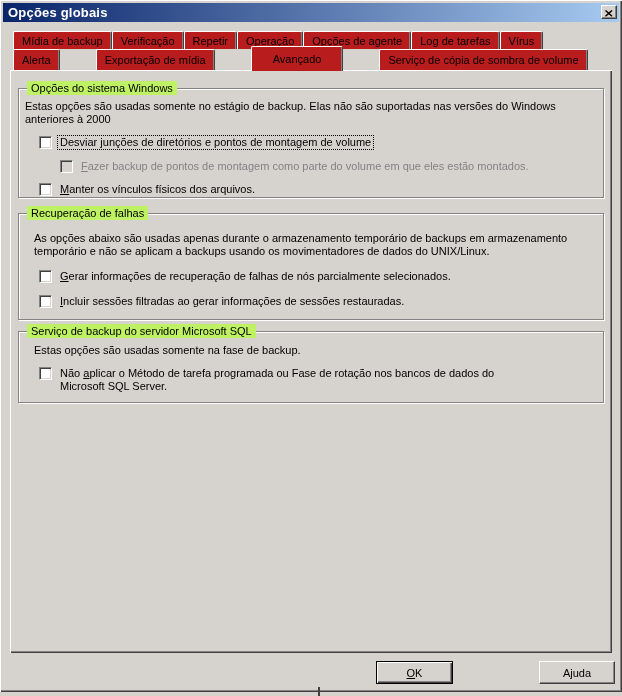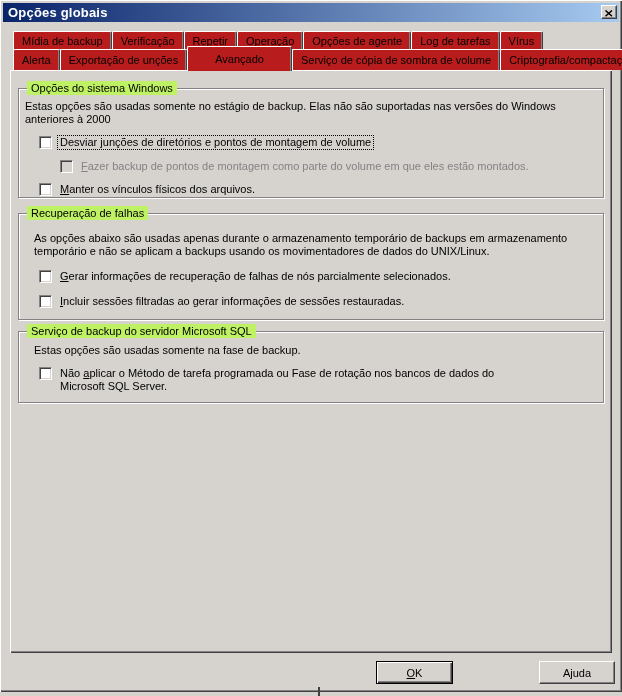--- a/index.html
+++ b/index.html
@@ -42,35 +42,35 @@
     border: 1px solid; border-color: #fff #404040 #404040 #fff;
     box-shadow: inset -1px -1px 0 #848284;
     display: flex; align-items: center; justify-content: center;
     padding: 0; cursor: default;
   }
 
   
   .tab-strip { position: absolute; left: 13px; top: 31px; width: 598px; }
   .tab-row { display: flex; align-items: flex-end; position: relative; }
   .tab-row-1 { height: 18px; z-index: 1; }
-  .tab-row-2 { height: 21px; z-index: 2; }
+  .tab-row-2 { height: 21px; z-index: 2; gap: 36px; }
   .tab {
     height: 100%;
     background: #b91c1c;
     border-top: 1px solid #fff;
     border-left: 1px solid #fff;
     border-right: 1px solid #404040;
     border-top-left-radius: 2px; border-top-right-radius: 2px;
     box-shadow: inset -1px 0 0 #848284;
     padding: 0 8px;
     display: flex; align-items: center; justify-content: center;
     white-space: nowrap;
   }
   .tab.active {
-    height: 25px; margin-bottom: -1px; padding: 0 27px;
+    height: 25px; margin-bottom: -1px; padding: 0 21px;
     position: relative; z-index: 5;
   }
 
   
   .panel {
     position: absolute; left: 10px; top: 70px; width: 602px; height: 583px;
     background: #d6d3ce;
     box-shadow: inset 1px 1px 0 #fff,
                 inset -1px -1px 0 #404040,
                 inset -2px -2px 0 #848284;
@@ -148,21 +148,21 @@
         <div class="tab">Mídia de backup</div>
         <div class="tab">Verificação</div>
         <div class="tab">Repetir</div>
         <div class="tab">Operação</div>
         <div class="tab">Opções de agente</div>
         <div class="tab">Log de tarefas</div>
         <div class="tab">Vírus</div>
       </div>
     <div class="tab-row tab-row-2">
         <div class="tab">Alerta</div>
-        <div class="tab">Exportação de unções</div>
+        <div class="tab">Exportação de mídia</div>
         <div class="tab active">Avançado</div>
         <div class="tab">Serviço de cópia de sombra de volume</div>
         <div class="tab">Criptografia/compactação</div>
       </div>
   </div>
 
   <div class="panel">
       <div class="group group-1">
         <span class="group-title">Opções do sistema Windows</span>
         <div class="group-desc">Estas opções são usadas somente no estágio de backup. Elas não são suportadas nas versões do Windows<br>anteriores à 2000</div>

